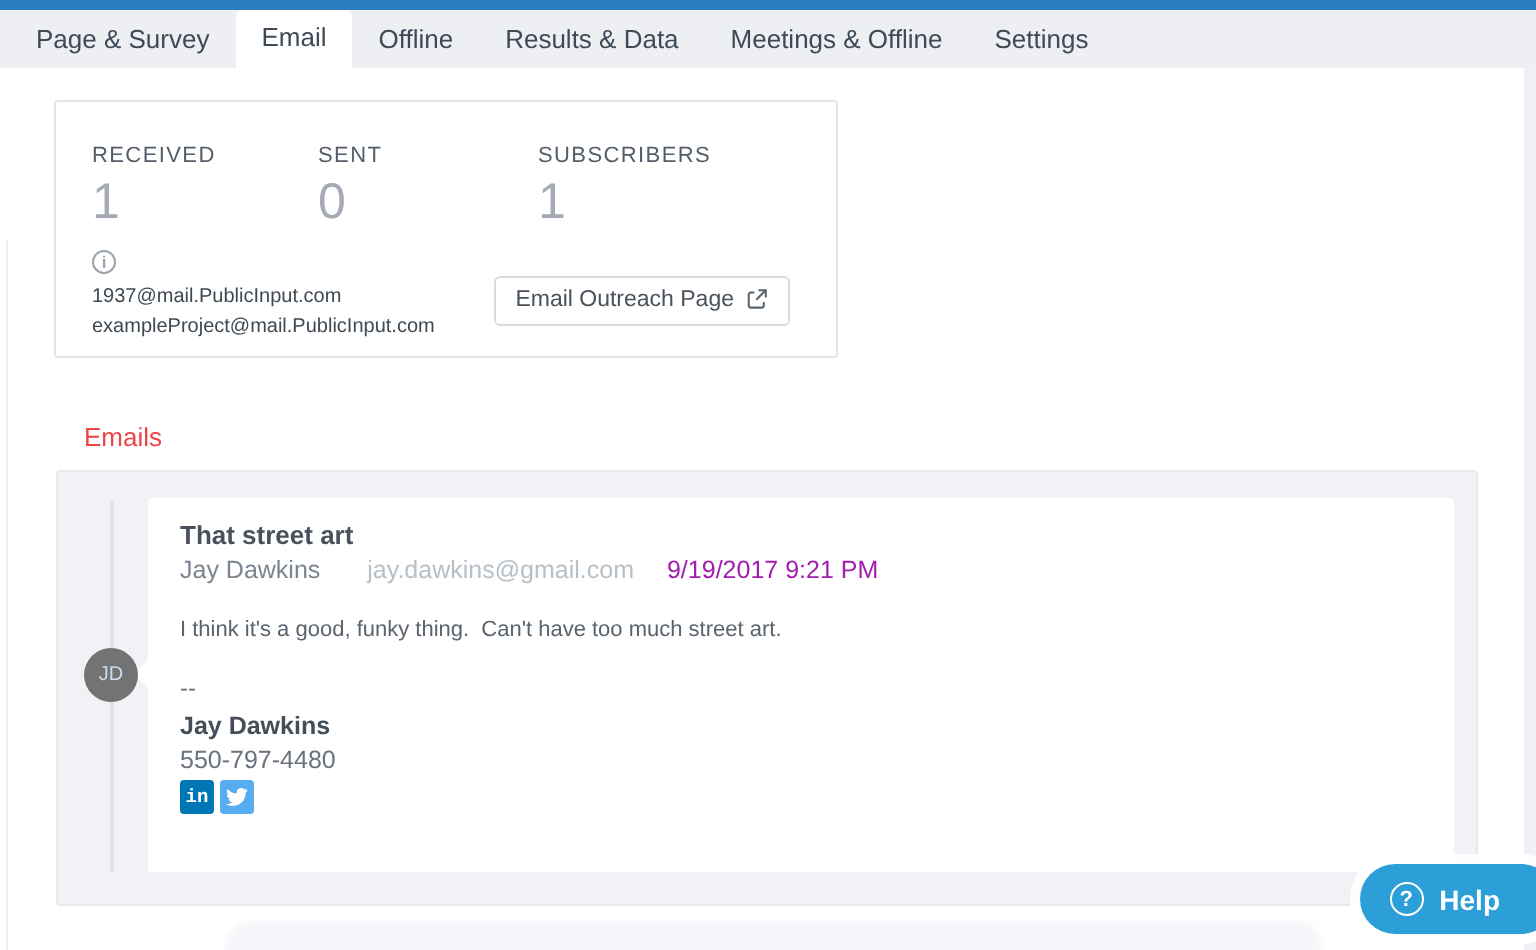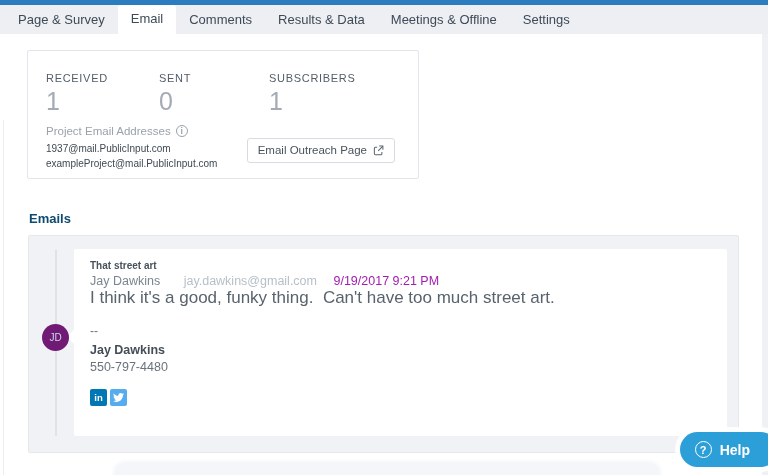--- a/index.html
+++ b/index.html
@@ -41,52 +41,52 @@
   .addr-label { font-size:11.5px; color:#9aa2ac; display:flex; align-items:center; gap:5px; margin-bottom:4px; }
   .info-icon {
     width:12px; height:12px; border:1px solid #9aa2ac; border-radius:50%;
     font-size:8.5px; line-height:11px; text-align:center; color:#9aa2ac;
     display:inline-block; font-weight:bold; cursor:pointer;
   }
   .addr-line { font-size:10px; color:#3f4952; line-height:15px; }
   .outreach-btn {
     position:absolute; right:23px; top:87px; background:#fff;
     border:1px solid #d8dce2; border-radius:3px; padding:5px 10px 6px 10px;
-    font-size:11.5px; color:#49525c; display:flex; align-items:center; gap:6px;
+    font-size:11.5px; color:#49525c; display:flex; align-items:flex-start; gap:6px;
     cursor:pointer; font-family:inherit;
   }
 
   
-  .emails-label { position:absolute; left:29px; top:211px; font-size:13px; color:#0c4a6e;font-weight:bold; }
+  .emails-label { position:absolute; left:42px; top:211px; font-size:13px; color:#ef4444; }
   .emails-container {
     position:absolute; left:28px; top:235px; width:711px; height:218px;
     background:#f0f2f5; border:1px solid #e5e8ec; border-radius:2px;
   }
   .timeline { position:absolute; left:26px; top:14px; bottom:16px; width:2px; background:#dfe2e7; }
   .avatar {
     position:absolute; left:13px; top:88px; width:27px; height:27px; border-radius:50%;
-    background:#701a75; color:#c9def0; font-size:10px; z-index:2;
+    background:#737373; color:#c9def0; font-size:10px; z-index:2;
     display:flex; align-items:center; justify-content:center;
   }
   .email-card {
     position:absolute; left:45px; top:13px; width:653px; height:187px;
     background:#ffffff; border-radius:2px;
   }
   .pointer { position:absolute; left:-5px; top:83px; width:10px; height:10px; background:#fff; transform:rotate(45deg); }
   .card-inner { padding:11px 16px 0 16px; }
-  .subject { font-size:10px; font-weight:700; color:#49525c; }
+  .subject { font-size:13px; font-weight:700; color:#49525c; }
   .fromline { margin-top:3px; font-size:12.5px; }
   .fromline .sender { color:#7b858f; }
   .fromline .sender-email { color:#b7bfc7; margin-left:4px;padding-left:16px; }
   .fromline .date { color:#a21caf; margin-left:13px; }
-  .mail-body { font-size:17px; color:#59636d; white-space:pre-wrap; }
+  .mail-body { margin-top:17px; font-size:11px; color:#59636d; white-space:pre-wrap; }
   .sig-divider { margin-top:16px; font-size:12px; color:#6a737d; }
   .sig-name { margin-top:5px; font-size:12.5px; font-weight:700; color:#454e58; }
   .sig-phone { margin-top:3px; font-size:12.5px; color:#6a737d; }
-  .social { margin-top:15px; display:flex; gap:3px; }
+  .social { margin-top:3px; display:flex; gap:3px;font-family:Liberation Mono, monospace; }
   .social-btn {
     width:17px; height:17px; border-radius:2px; cursor:pointer;
     display:flex; align-items:center; justify-content:center;
   }
   .linkedin { background:#0077b5; color:#fff; font-size:9.5px; font-weight:700; }
   .twitter  { background:#55acee; }
 
   
   .bottom-shape {
     position:absolute; left:113px; top:461px; width:548px; height:16px;
@@ -107,21 +107,21 @@
   }
 </style>
 </head>
 <body>
 
 <div class="topbar"></div>
 
 <div class="tabbar">
   <div class="tab">Page &amp; Survey</div>
   <div class="tab active">Email</div>
-  <div class="tab">Comments</div>
+  <div class="tab">Offline</div>
   <div class="tab">Results &amp; Data</div>
   <div class="tab">Meetings &amp; Offline</div>
   <div class="tab">Settings</div>
 </div>
 
 <div class="edge-right"></div>
 <div class="edge-left"></div>
 
 <div class="stats-card">
   <div class="stats-row">
@@ -133,21 +133,20 @@
       <div class="stat-label">SENT</div>
       <div class="stat-value">0</div>
     </div>
     <div class="stat-col3">
       <div class="stat-label">SUBSCRIBERS</div>
       <div class="stat-value">1</div>
     </div>
   </div>
   <div class="addr-block">
     <div class="addr-label">
-      <span>Project Email Addresses</span>
       <span class="info-icon">i</span>
     </div>
     <div class="addr-line">1937@mail.PublicInput.com</div>
     <div class="addr-line">exampleProject@mail.PublicInput.com</div>
   </div>
   <button class="outreach-btn">
     <span>Email Outreach Page</span>
     <span style="display:flex;">
       <svg width="11" height="11" viewBox="0 0 12 12">
           <path d="M4.5 2.5H2.6A1.1 1.1 0 0 0 1.5 3.6v6a1.1 1.1 0 0 0 1.1 1.1h6a1.1 1.1 0 0 0 1.1-1.1V7.7" fill="none" stroke="#5a646e" stroke-width="1.1"></path>

